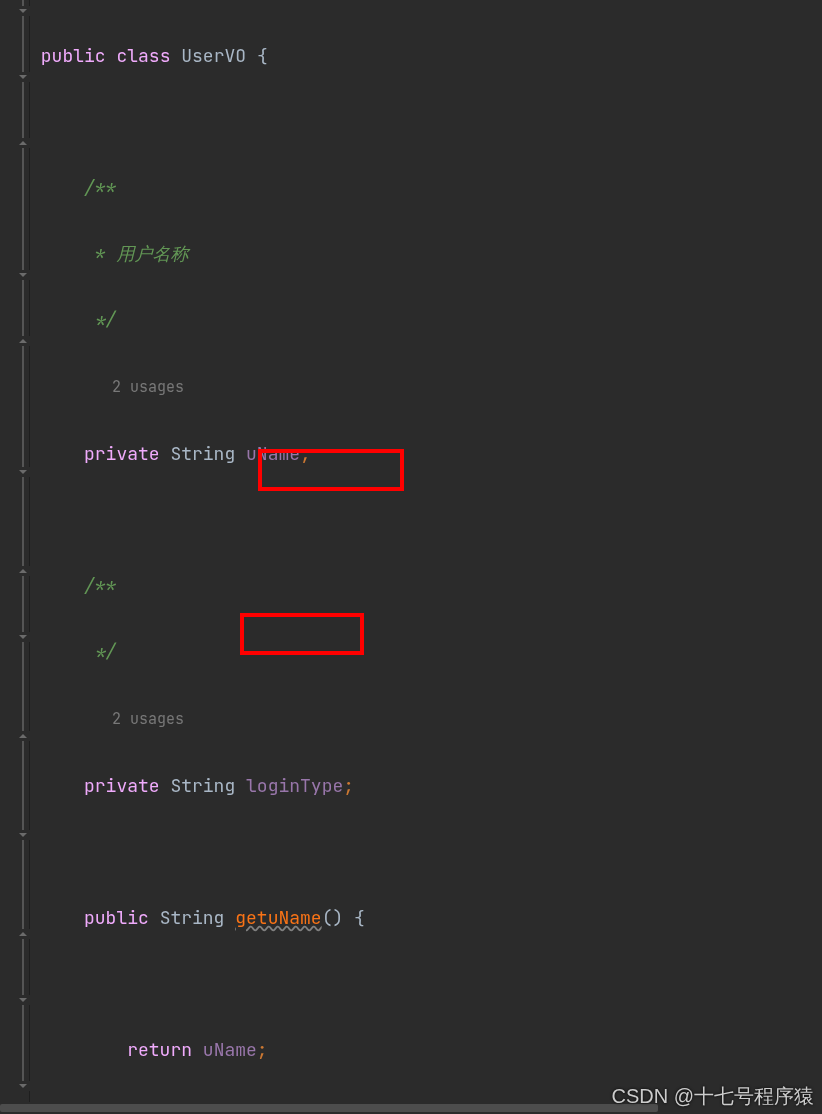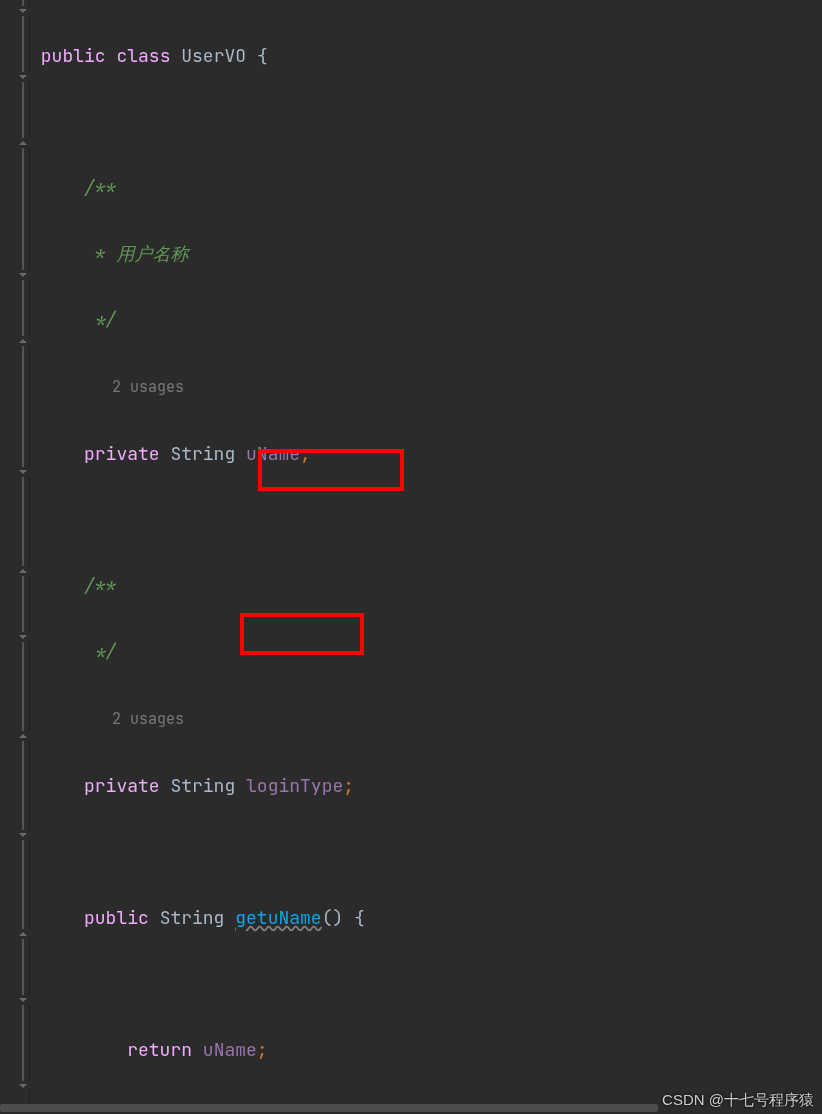--- a/index.html
+++ b/index.html
@@ -60,40 +60,40 @@
     font-size: 18px;
     position: relative;
   }
   .line { display: block; min-height: 33px; }
   .kw { color: #f0abfc; }
   .type { color: #a9b7c6; }
   .classname { color: #a9b7c6; }
   .field { color: #9876aa; }
   .doccomment { color: #629755; font-style: italic; }
   .usage { color: #787878; font-size: 15px; font-style: normal; margin-left: 28px; }
-  .method-unused { color: #0ea5e9; margin-top: 21px; }
+  .method-unused { color: #f97316; margin-top: 21px; }
   .paren { color: #a9b7c6; }
   .brace { color: #a9b7c6; }
   .semi { color: #cc7832; }
   .redbox {
     position: absolute;
     border: 4px solid #ff0000;
     pointer-events: none;
   }
   .wavy {
     text-decoration-line: underline;
     text-decoration-style: wavy;
     text-decoration-color: #808080;
   }
   .watermark {
     position: absolute;
     bottom: 4px;
     right: 8px;
     color: #cccccc;
-    font-size: 15px;
+    font-size: 20px;
     font-family: sans-serif;
     text-shadow: 0 0 3px #000;
   }
   .hscroll {
     position: absolute;
     bottom: 0;
     left: 0;
     right: 0;
     height: 12px;
     background: #2b2b2b;

